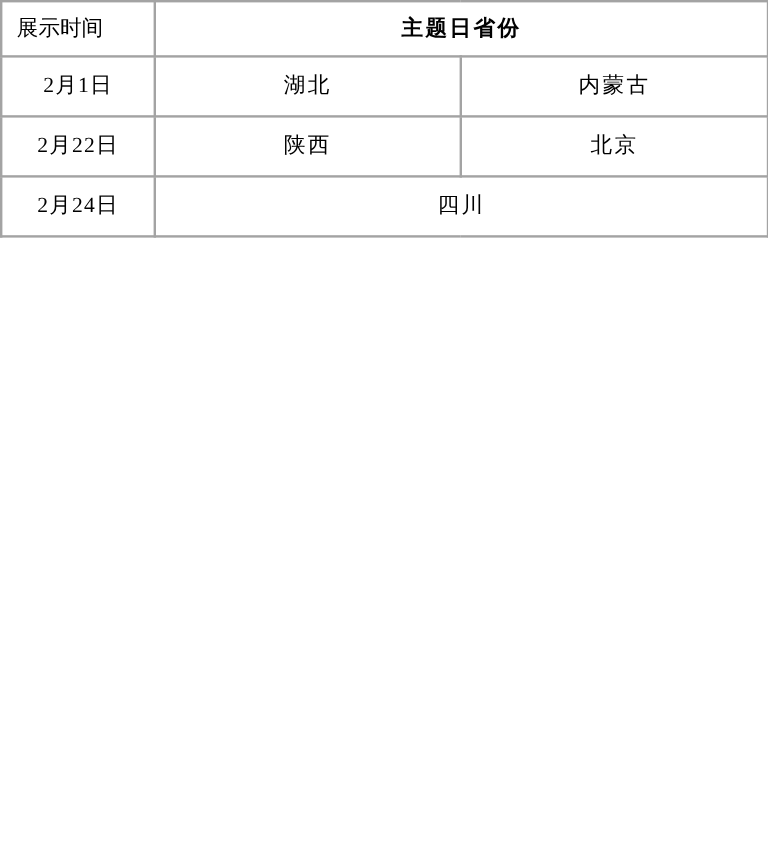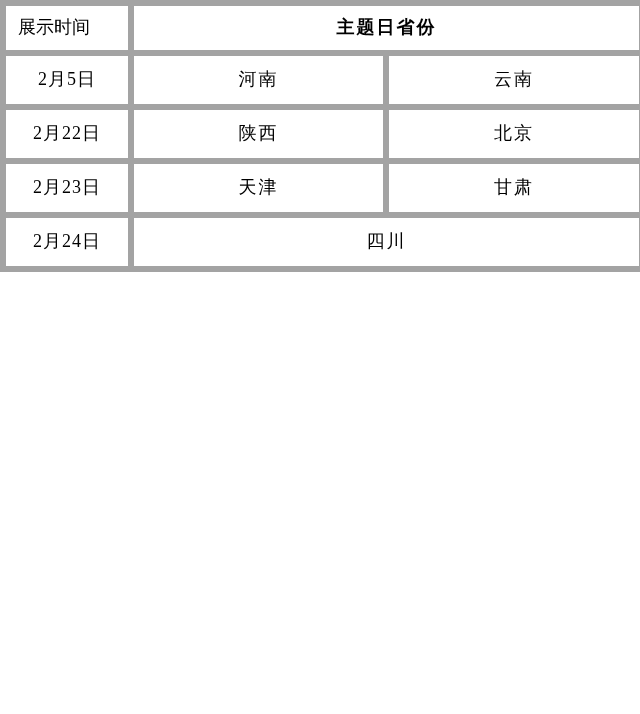--- a/index.html
+++ b/index.html
@@ -18,21 +18,21 @@
     width: 640px;
     height: 714px;
     box-sizing: border-box;
   }
   table.schedule {
     border-collapse: collapse;
     width: 639px;
     table-layout: fixed;
   }
   table.schedule td {
-    border: 6px solid #a3a3a3;
+    border: 2px solid #a3a3a3;
     text-align: center;
     vertical-align: middle;
     font-size: 18px;
     line-height: 1.2;
     padding: 0;
   }
   .col-date { width: 128px; }
   .col-mid  { width: 255px; }
   .col-right{ width: 256px; }
 
@@ -74,46 +74,41 @@
       <col class="col-mid">
       <col class="col-right">
     </colgroup>
     <tbody>
       <tr class="header-row">
         <td class="date-head">展示时间</td>
         <td colspan="2" class="hdr-title">主题日省份</td>
       </tr>
 
 
+      <tr class="data-row">
+        <td class="date-cell">2月1日</td>
+        <td class="prov-cell">湖北</td>
+        <td class="prov-cell">内蒙古</td>
+      </tr>
 
 
 
 
-      <tr class="data-row">
-        <td class="date-cell">2月5日</td>
-        <td class="prov-cell">河南</td>
-        <td class="prov-cell">云南</td>
-      </tr>
 
 
 
 
 
 
       <tr class="data-row">
         <td class="date-cell">2月22日</td>
         <td class="prov-cell">陕西</td>
         <td class="prov-cell">北京</td>
       </tr>
 
-      <tr class="data-row">
-        <td class="date-cell">2月23日</td>
-        <td class="prov-cell">天津</td>
-        <td class="prov-cell">甘肃</td>
-      </tr>
 
       <tr class="data-row">
         <td class="date-cell">2月24日</td>
         <td colspan="2" class="span-cell">四川</td>
       </tr>
     </tbody>
   </table>
 </div>
 
 </body></html>

